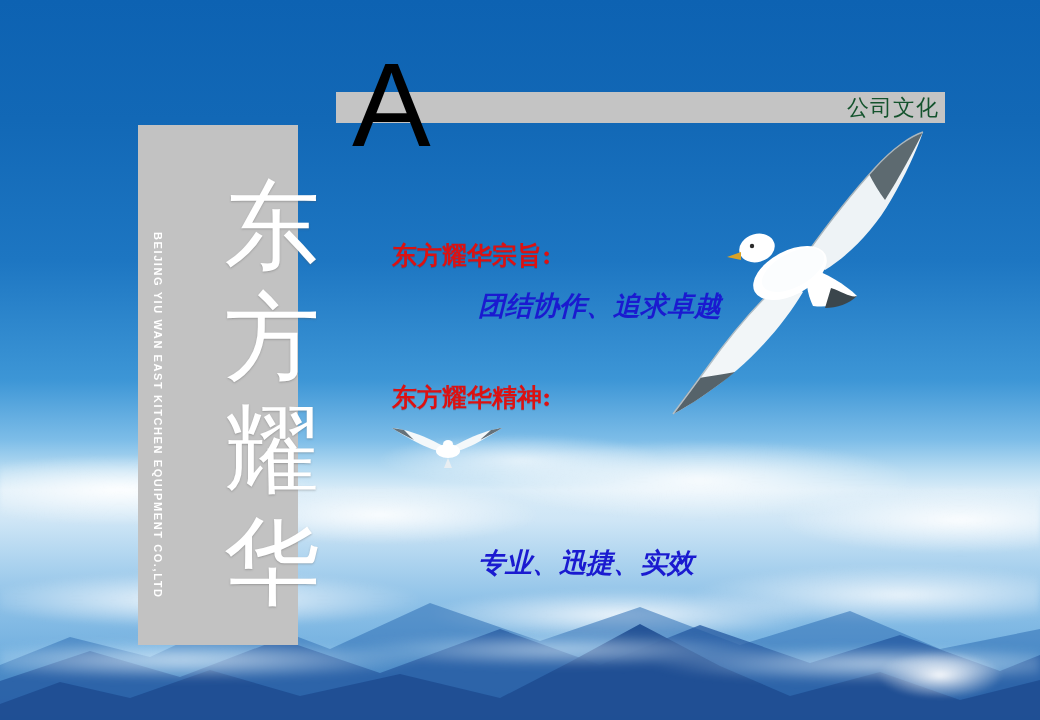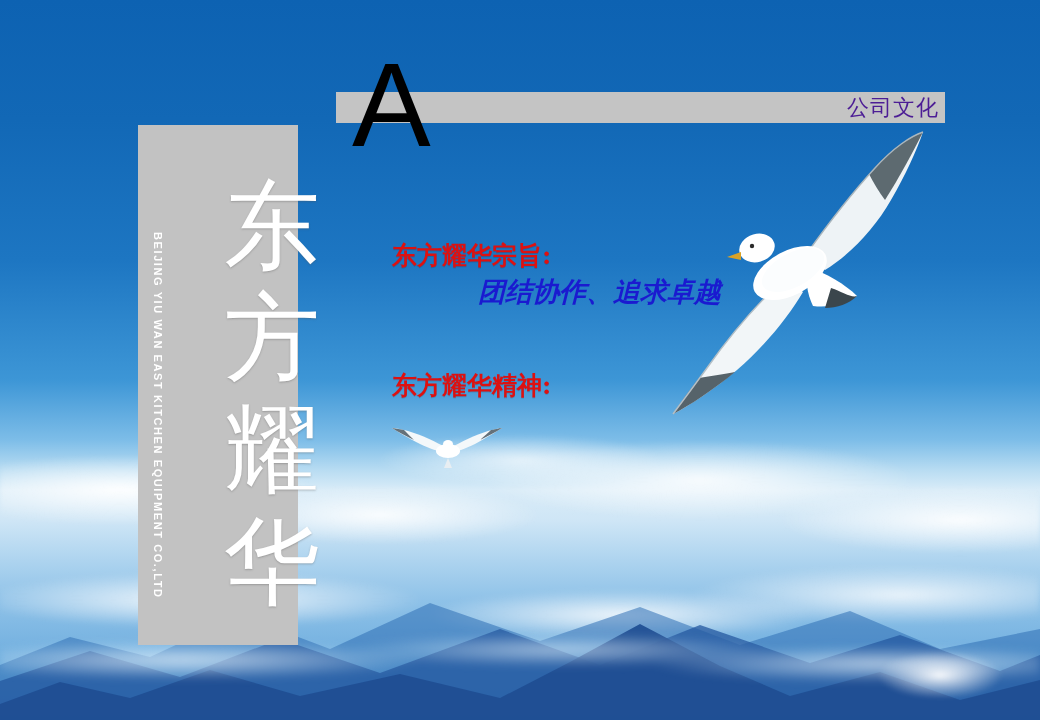--- a/index.html
+++ b/index.html
@@ -124,21 +124,21 @@
   }
 
   
   .title-bar {
     position:absolute; left:336px; top:92px;
     width:609px; height:31px;
     background:#c4c4c4;
     display:flex; align-items:center; justify-content:flex-end;
   }
   .title-bar .title-text {
-    color:#4c1d95;
+    color:#14532d;
     font-size:22px;
     line-height:22px;
     padding-right:6px;
     font-family:"DejaVu Sans","Liberation Sans",sans-serif;
     letter-spacing:1px;
   }
 
   
   .letter-a {
     position:absolute; left:352px; top:46px;
@@ -167,22 +167,22 @@
     color:#1a1ad0;
     font-size:27px;
     line-height:30px;
     font-weight:bold;
     font-style:italic;
     font-family:"DejaVu Serif","Liberation Serif",serif;
     white-space:nowrap;
   }
 
   .b1-h { left:392px; top:242px; }
-  .b1-s { left:478px; top:277px; }
-  .b2-h { left:392px; top:372px; }
+  .b1-s { left:478px; top:291px; }
+  .b2-h { left:392px; top:384px; }
   .b2-s { left:492px; top:417px; }
   .b3-h { left:392px; top:486px; }
   .b3-s { left:478px; top:548px; }
 </style>
 </head>
 <body>
 
 <div id="slide">
 
   <div class="bg-sky"></div>
@@ -273,16 +273,19 @@
       <div class="heading">东方耀华宗旨:</div>
     </div>
     <div class="blk b1-s">
       <div class="subtext">团结协作、追求卓越</div>
     </div>
 
     <div class="blk b2-h">
       <div class="heading">东方耀华精神:</div>
     </div>
 
+    <div class="blk b3-s">
+      <div class="subtext">专业、迅捷、实效</div>
+    </div>
 
   </div>
 
 </div>
 
 </body></html>

